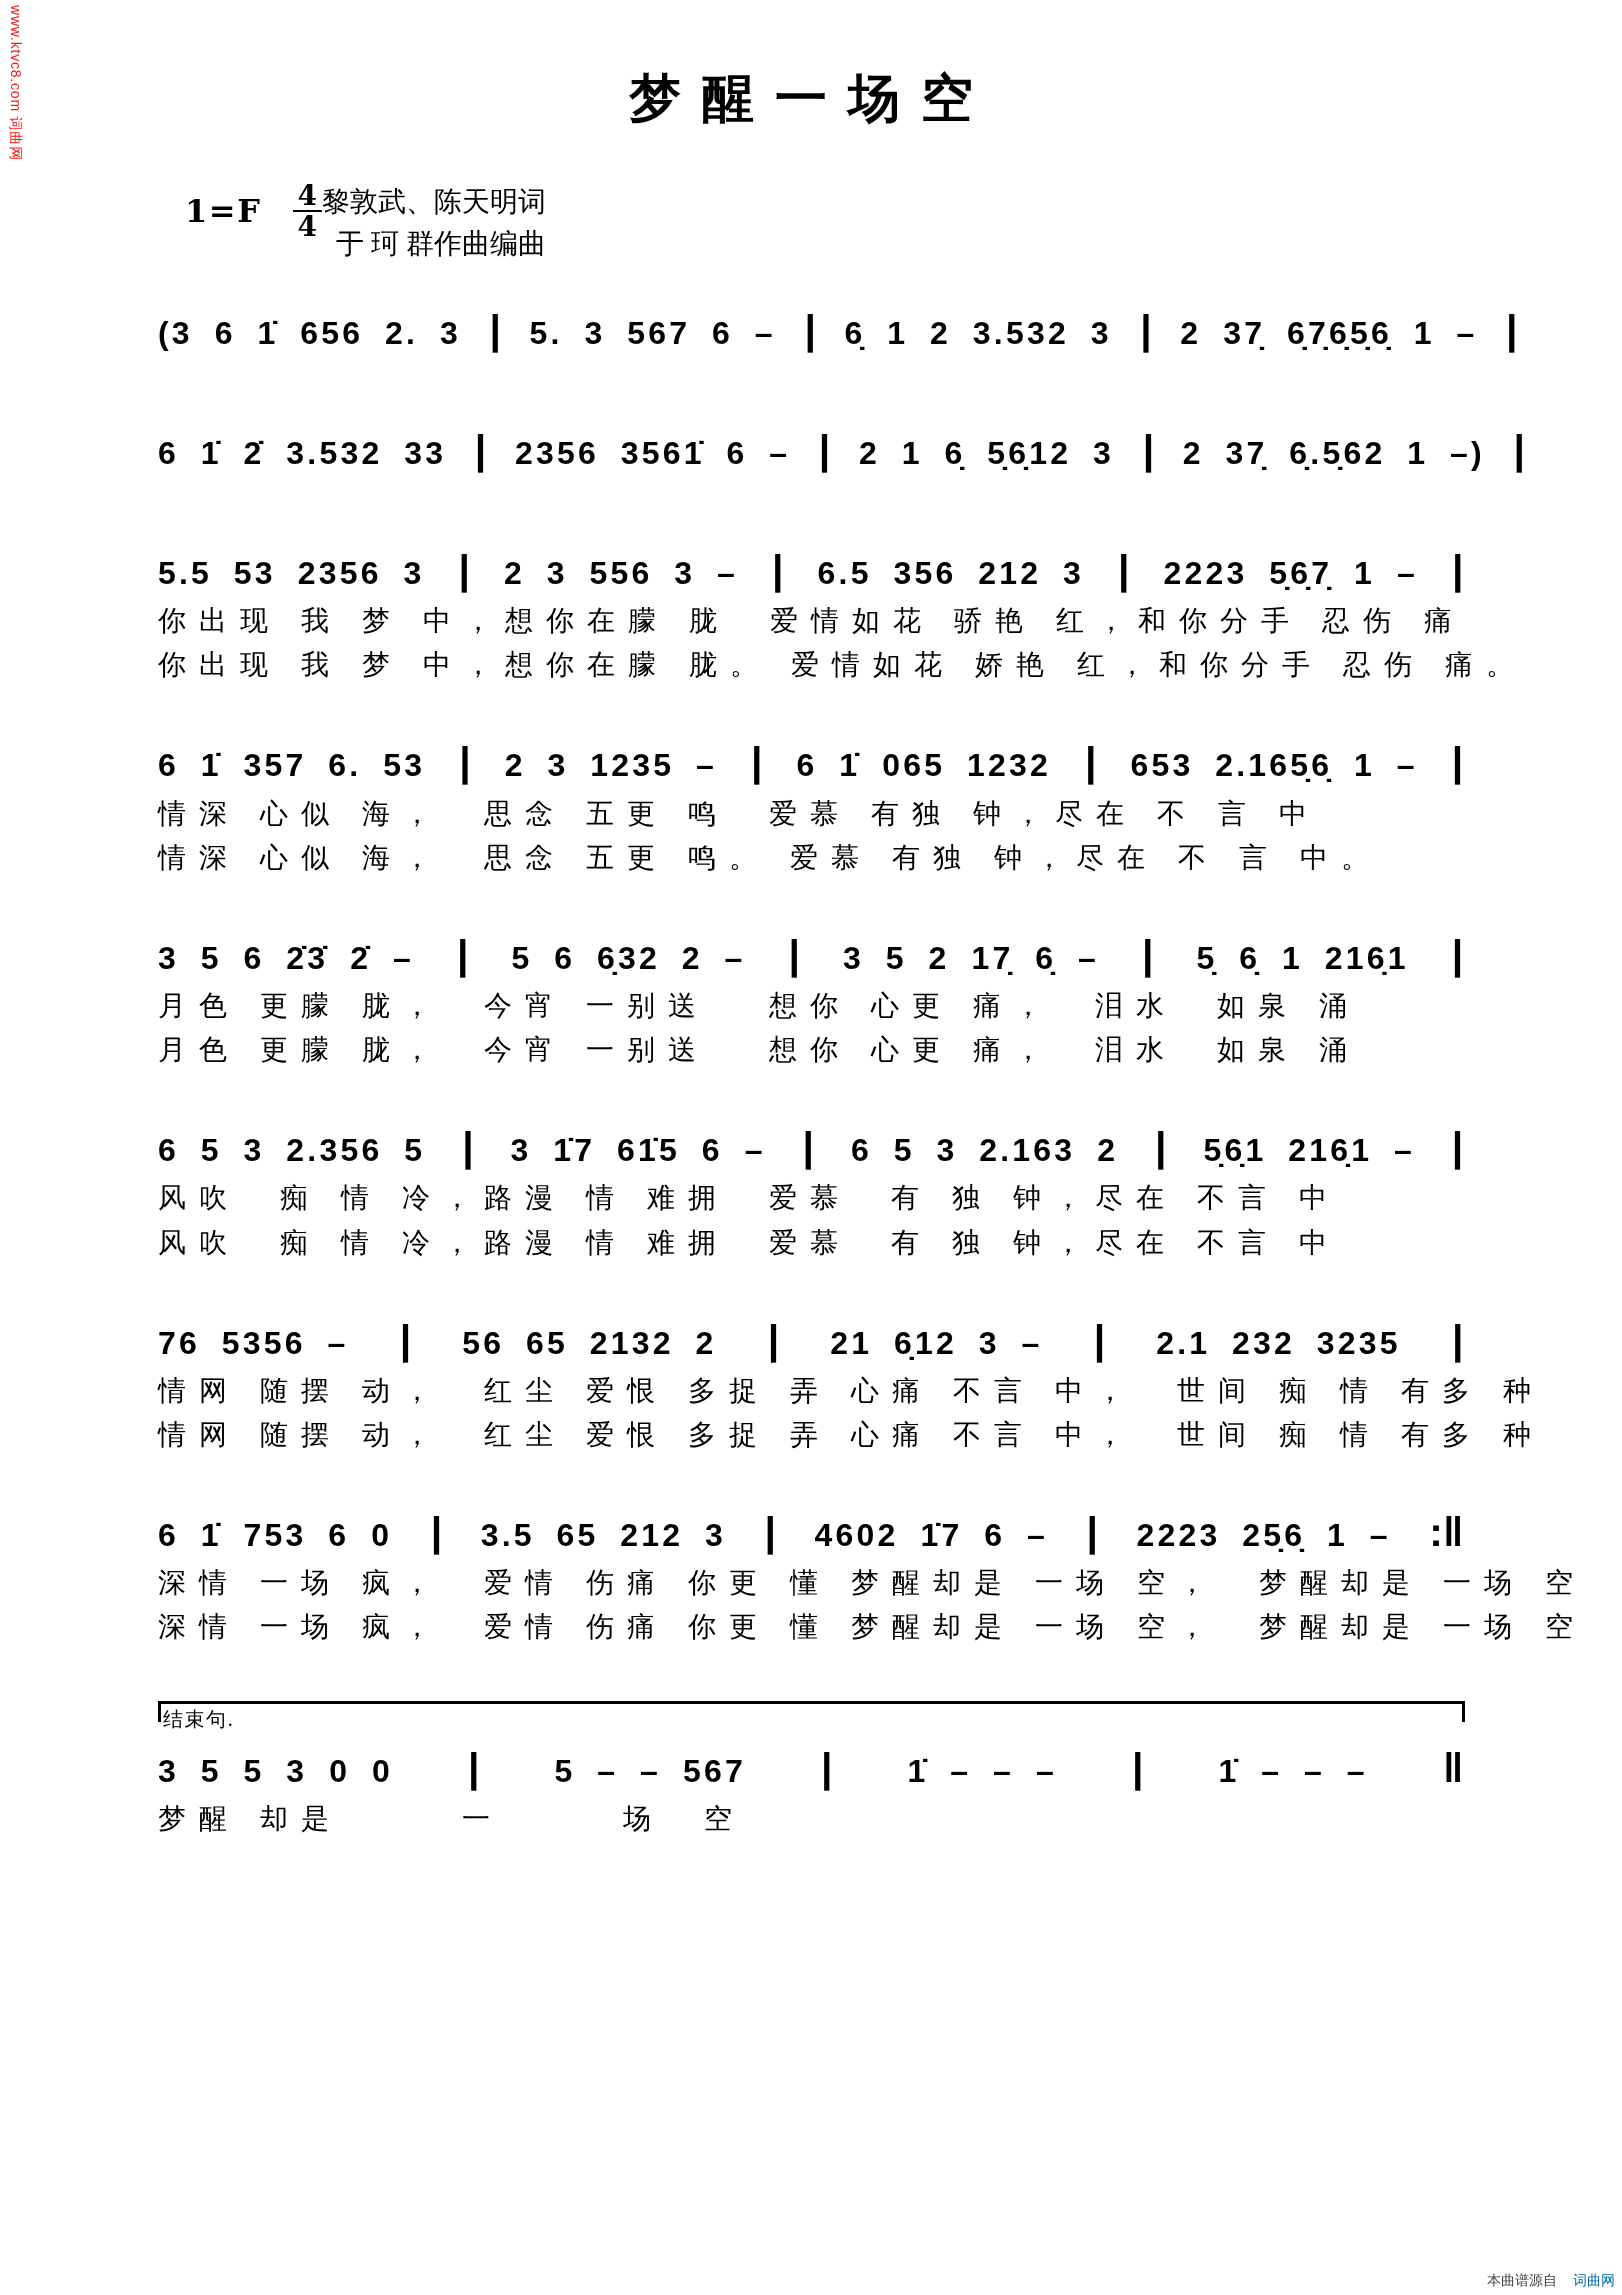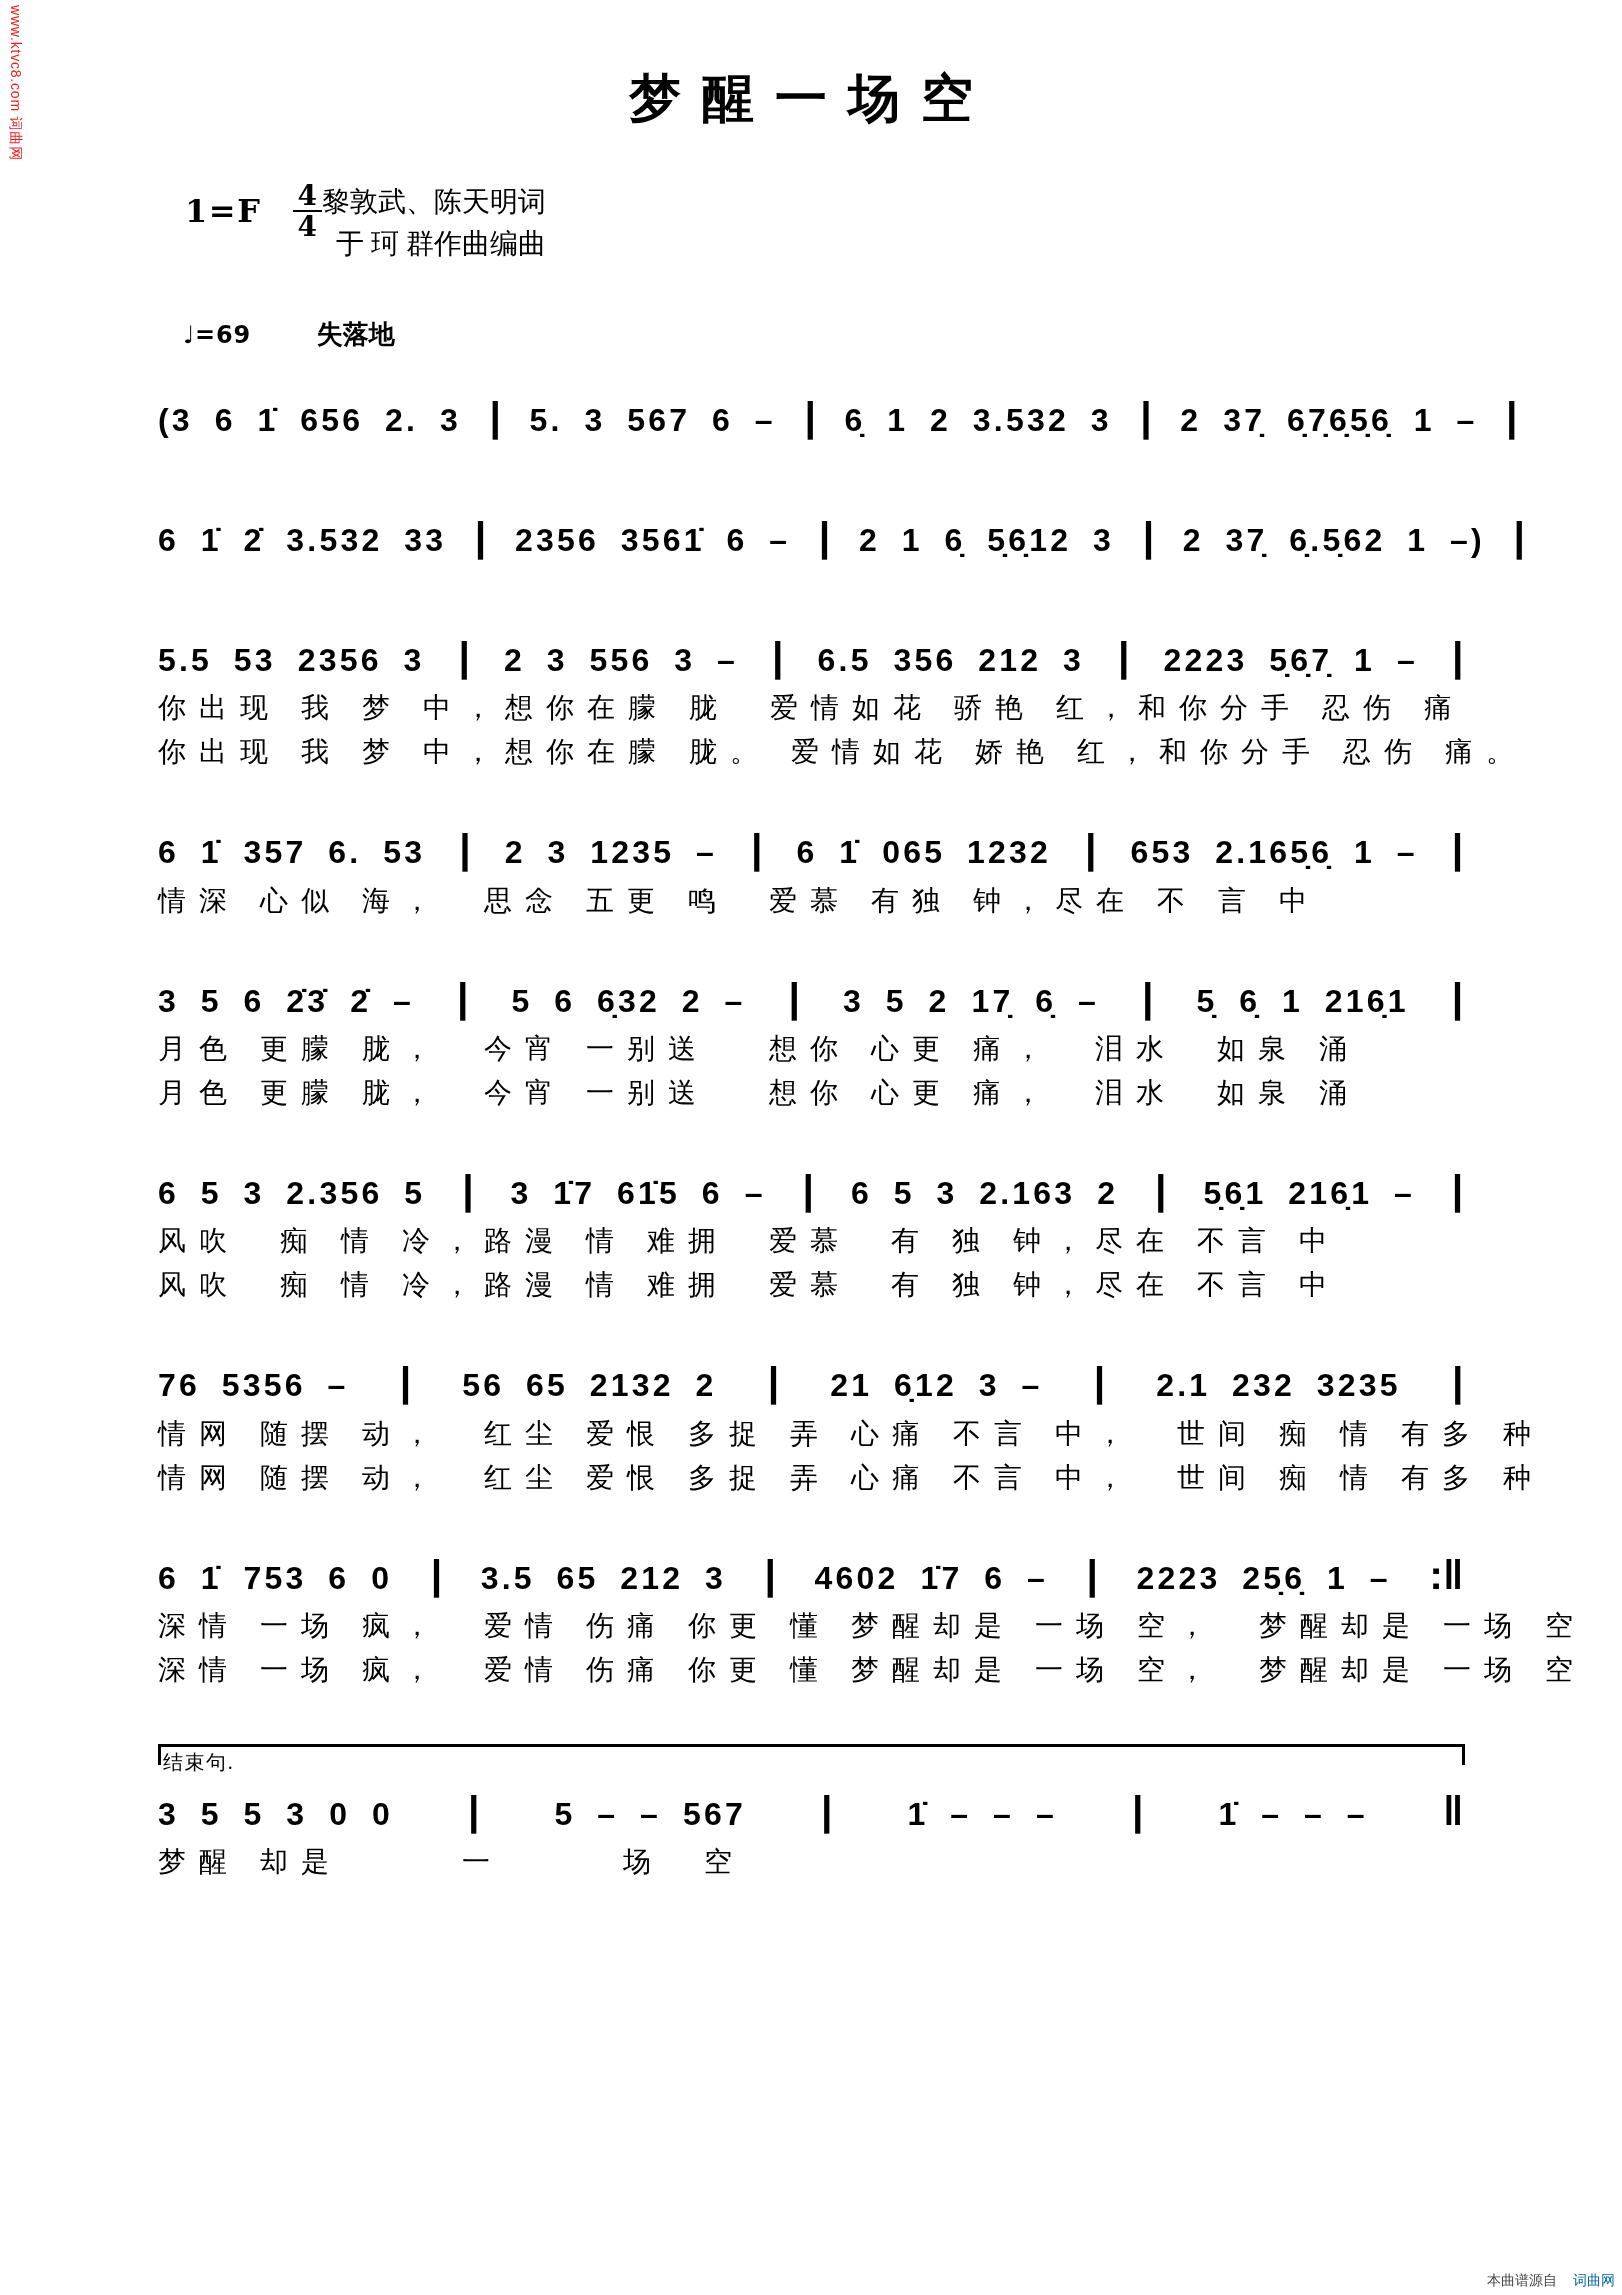--- a/index.html
+++ b/index.html
@@ -95,40 +95,37 @@
         <span class="num">4</span>
         <span class="den">4</span>
       </span>
     </div>
     <div class="credits">
       <div>黎敦武、陈天明词</div>
       <div>于 珂 群作曲编曲</div>
     </div>
   </div>
 
-  <div class="tempo-row">
-    <span class="tempo">♩=69</span>
-    <span class="expression">失落地</span>
-  </div>
 
   <div class="score" id="score">
       <div class="line no-lyrics">
         <div class="notes"><span class="measure">(3 6 1̇ 656 2. 3</span><span class="bar">|</span><span class="measure">5. 3 567 6 –</span><span class="bar">|</span><span class="measure">6̣ 1 2 3.532 3</span><span class="bar">|</span><span class="measure">2 37̣ 6̣7̣6̣5̣6̣ 1 –</span><span class="bar">|</span></div>
       </div>
       <div class="line no-lyrics">
         <div class="notes"><span class="measure">6 1̇ 2̇ 3.532 33</span><span class="bar">|</span><span class="measure">2356 3561̇ 6 –</span><span class="bar">|</span><span class="measure">2 1 6̣ 5̣6̣12 3</span><span class="bar">|</span><span class="measure">2 37̣ 6̣.5̣62 1 –)</span><span class="bar">|</span></div>
       </div>
       <div class="line">
         <div class="notes"><span class="measure">5.5 53 2356 3</span><span class="bar">|</span><span class="measure">2 3 556 3 –</span><span class="bar">|</span><span class="measure">6.5 356 212 3</span><span class="bar">|</span><span class="measure">2223 5̣6̣7̣ 1 –</span><span class="bar">|</span></div>
         <div class="lyric">你出现 我 梦 中，想你在朦 胧  爱情如花 骄艳 红，和你分手 忍伤 痛</div>
         <div class="lyric">你出现 我 梦 中，想你在朦 胧。 爱情如花 娇艳 红，和你分手 忍伤 痛。</div>
       </div>
       <div class="line">
         <div class="notes"><span class="measure">6 1̇ 357 6. 53</span><span class="bar">|</span><span class="measure">2 3 1235 –</span><span class="bar">|</span><span class="measure">6 1̇ 065 1232</span><span class="bar">|</span><span class="measure">653 2.165̣6̣ 1 –</span><span class="bar">|</span></div>
         <div class="lyric">情深 心似 海，  思念 五更 鸣  爱慕 有独 钟，尽在 不 言 中</div>
+        <div class="lyric">情深 心似 海，  思念 五更 鸣。 爱慕 有独 钟，尽在 不 言 中。</div>
       </div>
       <div class="line">
         <div class="notes"><span class="measure">3 5 6 2̇3̇ 2̇ –</span><span class="bar">|</span><span class="measure">5 6 6̣32 2 –</span><span class="bar">|</span><span class="measure">3 5 2 17̣ 6̣ –</span><span class="bar">|</span><span class="measure">5̣ 6̣ 1 216̣1</span><span class="bar">|</span></div>
         <div class="lyric">月色 更朦 胧，  今宵 一别送   想你 心更 痛，  泪水  如泉 涌</div>
         <div class="lyric">月色 更朦 胧，  今宵 一别送   想你 心更 痛，  泪水  如泉 涌</div>
       </div>
       <div class="line">
         <div class="notes"><span class="measure">6 5 3 2.356 5</span><span class="bar">|</span><span class="measure">3 1̇7 61̇5 6 –</span><span class="bar">|</span><span class="measure">6 5 3 2.163 2</span><span class="bar">|</span><span class="measure">5̣6̣1 216̣1 –</span><span class="bar">|</span></div>
         <div class="lyric">风吹  痴 情 冷，路漫 情 难拥  爱慕  有 独 钟，尽在 不言 中</div>
         <div class="lyric">风吹  痴 情 冷，路漫 情 难拥  爱慕  有 独 钟，尽在 不言 中</div>

